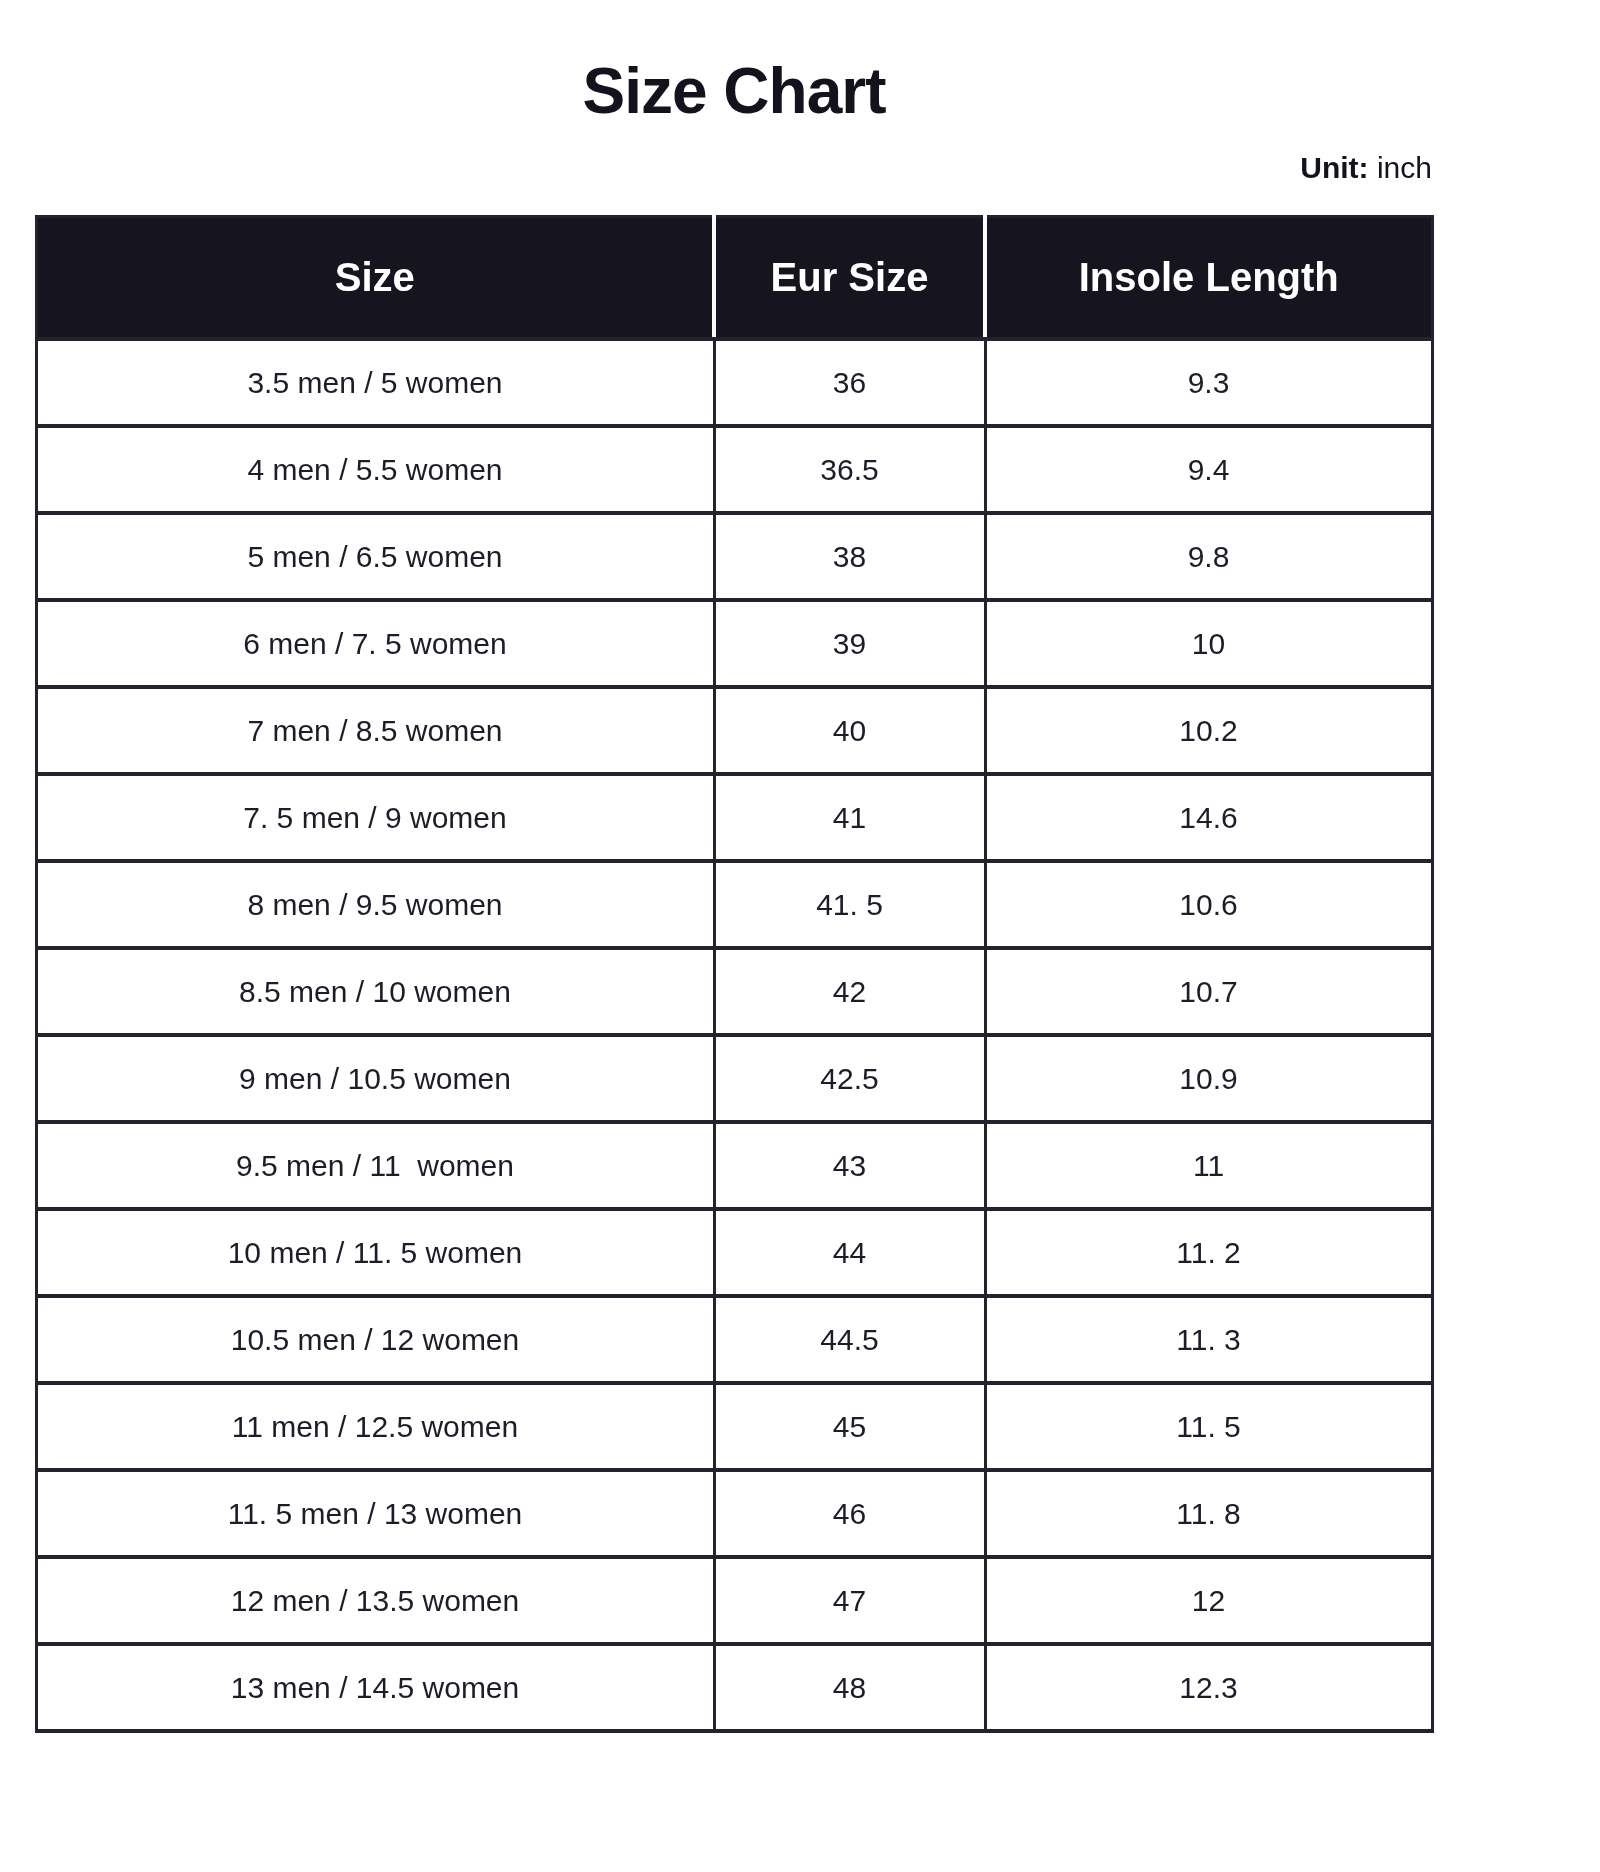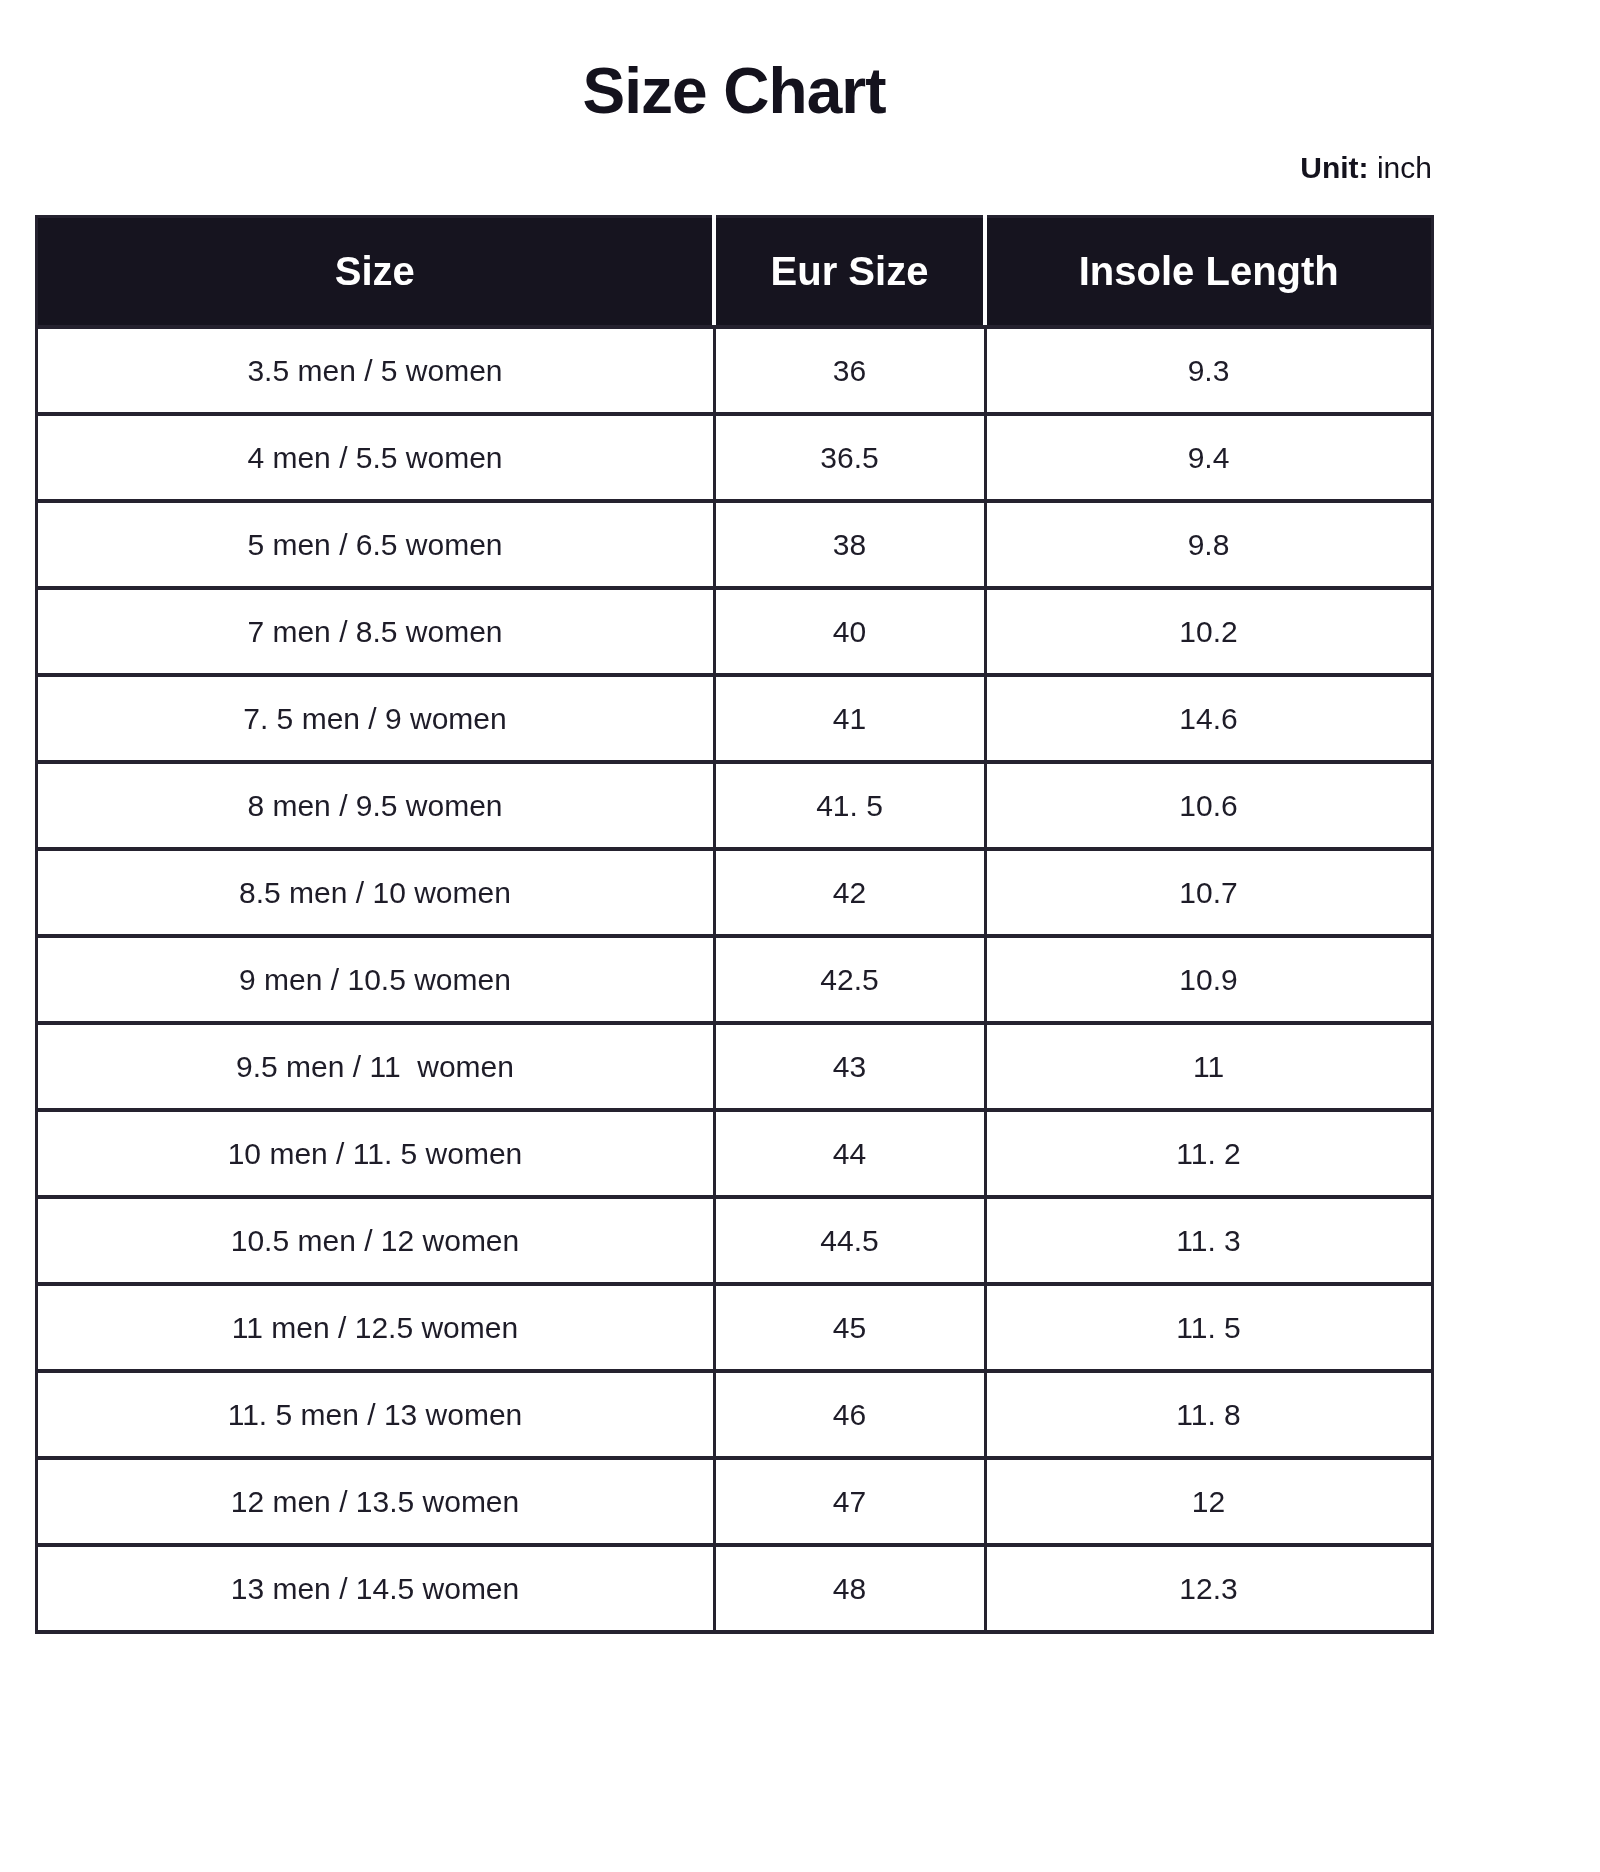--- a/index.html
+++ b/index.html
@@ -45,21 +45,21 @@
   }
   th {
     background: #16141f;
     color: #ffffff;
     font-size: 40px;
     font-weight: 700;
     height: 91px;
     text-align: center;
     vertical-align: middle;
     border-bottom: 4px solid #25222f;
-    padding: 8px;
+    padding: 14px;
   }
   th + th {
     border-left: 4px solid #fcfcfd;
   }
   td {
     height: 83px;
     text-align: center;
     vertical-align: middle;
     font-size: 30px;
     color: #1e1c28;
@@ -101,20 +101,25 @@
         </tr>
         <tr>
           <td>4 men / 5.5 women</td>
           <td>36.5</td>
           <td>9.4</td>
         </tr>
         <tr>
           <td>5 men / 6.5 women</td>
           <td>38</td>
           <td>9.8</td>
+        </tr>
+        <tr>
+          <td>6 men / 7. 5 women</td>
+          <td>39</td>
+          <td>10</td>
         </tr>
         <tr>
           <td>7 men / 8.5 women</td>
           <td>40</td>
           <td>10.2</td>
         </tr>
         <tr>
           <td>7. 5 men / 9 women</td>
           <td>41</td>
           <td>14.6</td>

